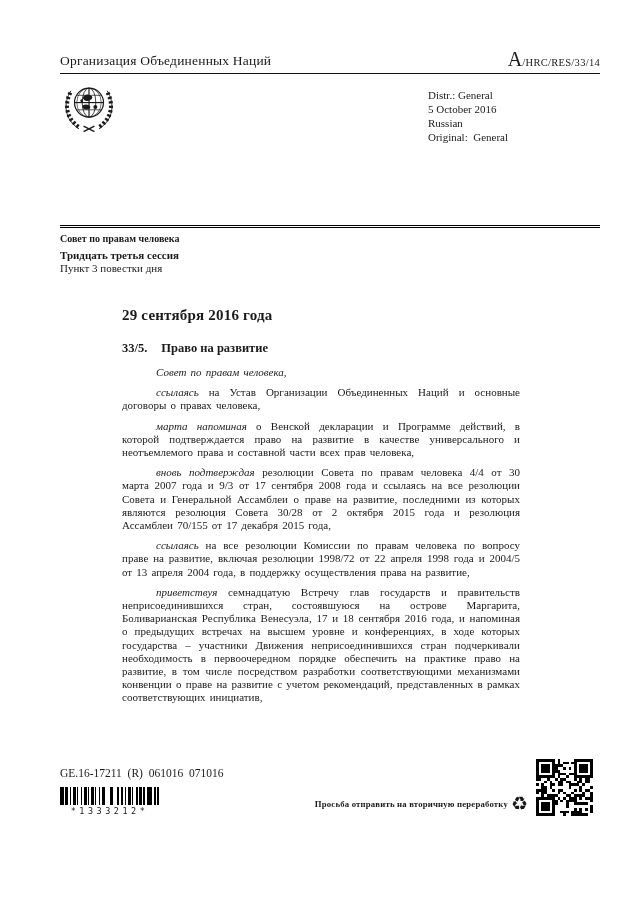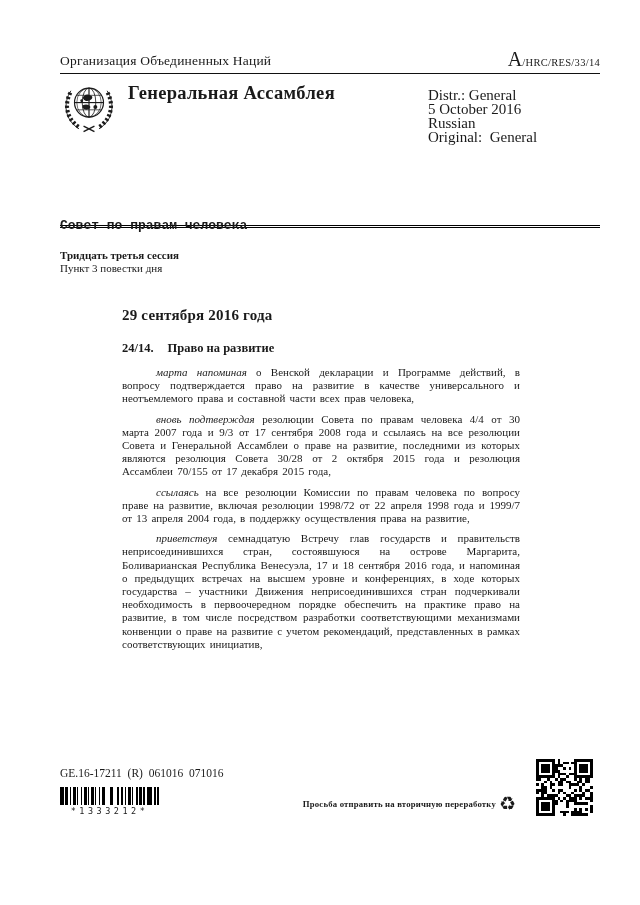--- a/index.html
+++ b/index.html
@@ -9,26 +9,26 @@
     overflow:hidden;
   }
   
   .org-name{position:absolute; left:60px; top:53px; font-size:13.5px; letter-spacing:.2px;}
   .doc-symbol{position:absolute; right:40px; top:48px; width:200px; text-align:right; white-space:nowrap;}
   .doc-symbol .big{font-size:20px;}
   .doc-symbol .small{font-size:10.5px; letter-spacing:.3px;}
   .rule-thin{position:absolute; left:60px; top:73px; width:540px; height:0; border-top:1.6px solid #111;}
   .emblem{position:absolute; left:60px; top:79px; width:58px; height:58px;}
   .assembly-title{position:absolute; left:128px; top:83px; font-size:18.5px; font-weight:bold; letter-spacing:.3px;}
-  .distr{position:absolute; left:428px; top:88px; font-size:15px; line-height:14px;}
+  .distr{position:absolute; left:428px; top:88px; font-size:11px; line-height:14px;}
   .distr div{white-space:pre;}
   .rule-thick{position:absolute; left:60px; top:225px; width:540px; height:1px;
               border-top:1.6px solid #000; border-bottom:1.1px solid #000;}
   
-  .council{position:absolute; left:60px; top:218px; font-size:13px; font-weight:bold;font-family:Liberation Mono, monospace;}
+  .council{position:absolute; left:60px; top:233px; font-size:10px; font-weight:bold;}
   .session-line{position:absolute; left:60px; top:249px; font-size:11px; font-weight:bold;}
   .agenda-line{position:absolute; left:60px; top:262px; font-size:11px;}
   
   .res-title{position:absolute; left:122px; top:287px; margin:0; font-size:15px; font-weight:bold; line-height:19px; letter-spacing:.2px;}
   .res-number{position:absolute; left:122px; top:341px; margin:0; font-size:12.5px; font-weight:bold;}
   .res-number .subject{margin-left:14px;}
   
   .body-text{position:absolute; left:122px; top:366px; width:398px;
              font-size:11px; line-height:13.2px; text-align:justify; word-spacing:1.4px;}
   .body-text p{margin:0 0 7px 0; text-indent:34px;}
@@ -38,21 +38,21 @@
   .barcode{position:absolute; left:60px; top:787px; width:95px; height:18px;
     background:repeating-linear-gradient(90deg,
       #000 0 1.5px,#fff 1.5px 3px,
       #000 3px 6px,#fff 6px 7.5px,
       #000 7.5px 8.5px,#fff 8.5px 11px,
       #000 11px 13.5px,#fff 13.5px 14.5px,
       #000 14.5px 15.5px,#fff 15.5px 18.5px);
     border-left:2px solid #000; border-right:2px solid #000;}
   .barcode-text{position:absolute; left:60px; top:806px; width:99px; text-align:center;
     font-family:"DejaVu Sans Mono","Liberation Mono",monospace; font-size:8.5px; letter-spacing:3.5px;}
-  .recycle-row{position:absolute; left:268px; top:794px; width:248px; display:flex; align-items:center; justify-content:flex-end;}
+  .recycle-row{position:absolute; left:280px; top:794px; width:248px; display:flex; align-items:center; justify-content:flex-end;}
   .recycle-text{font-size:8.7px; font-weight:bold; letter-spacing:.2px; white-space:nowrap;}
   .recycle-icon{font-size:19px; line-height:19px; margin-left:3px; font-family:"DejaVu Sans",sans-serif;}
   .qr{position:absolute; left:536px; top:759px; width:57px; height:57px;}
   .qr i{position:absolute; background:#000;}
 </style>
 </head>
 <body>
 
 <div class="page">
 
@@ -78,42 +78,43 @@
     </g>
     <g stroke="#1b1b1b" fill="none">
       <path d="M12 13 C3 27 5 45 21 55" stroke-width="1"></path>
       <path d="M11.5 15 C4.5 28 7 44 21 53" stroke-width="4.5" stroke-dasharray="2.6 2.4"></path>
       <path d="M52 13 C61 27 59 45 43 55" stroke-width="1"></path>
       <path d="M52.5 15 C59.5 28 57 44 43 53" stroke-width="4.5" stroke-dasharray="2.6 2.4"></path>
       <path d="M26 58 L38 52 M38 58 L26 52" stroke-width="1.6"></path>
     </g>
   </svg>
 
-  <div class="assembly-title">Генеральная Ассамблея</div>
   <div class="distr">
     <div>Distr.: General</div>
     <div>5 October 2016</div>
     <div>Russian</div>
     <div>Original:  General</div>
   </div>
 
   <div class="rule-thick"></div>
 
   <div class="council">Совет по правам человека</div>
   <div class="session-line">Тридцать третья сессия</div>
   <div class="agenda-line">Пункт 3 повестки дня</div>
 
   <h1 class="res-title"><br><span>29 сентября 2016 года</span></h1>
 
-  <h2 class="res-number"><span>24/14.</span><span class="subject">Право на развитие</span></h2>
+  <h2 class="res-number"><span>33/5.</span><span class="subject">Право на развитие</span></h2>
 
   <div class="body-text">
-    <p><em>марта напоминая</em><span> о Венской декларации и Программе действий, в вопросу подтверждается право на развитие в качестве универсального и неотъемлемого права и составной части всех прав человека,</span></p>
+    <p><em>Совет по правам человека,</em><span></span></p>
+    <p><em>ссылаясь</em><span> на Устав Организации Объединенных Наций и основные договоры о правах человека,</span></p>
+    <p><em>марта напоминая</em><span> о Венской декларации и Программе действий, в которой подтверждается право на развитие в качестве универсального и неотъемлемого права и составной части всех прав человека,</span></p>
     <p><em>вновь подтверждая</em><span> резолюции Совета по правам человека 4/4 от 30 марта 2007 года и 9/3 от 17 сентября 2008 года и ссылаясь на все резолюции Совета и Генеральной Ассамблеи о праве на развитие, последними из которых являются резолюция Совета 30/28 от 2 октября 2015 года и резолюция Ассамблеи 70/155 от 17 декабря 2015 года,</span></p>
-    <p><em>ссылаясь</em><span> на все резолюции Комиссии по правам человека по вопросу праве на развитие, включая резолюции 1998/72 от 22 апреля 1998 года и 1999/7 от 13 апреля 2004 года, в поддержку осуществления права на развитие,</span></p>
+    <p><em>ссылаясь</em><span> на все резолюции Комиссии по правам человека по вопросу праве на развитие, включая резолюции 1998/72 от 22 апреля 1998 года и 2004/5 от 13 апреля 2004 года, в поддержку осуществления права на развитие,</span></p>
     <p><em>приветствуя</em><span> семнадцатую Встречу глав государств и правительств неприсоединившихся стран, состоявшуюся на острове Маргарита, Боливарианская Республика Венесуэла, 17 и 18 сентября 2016 года, и напоминая о предыдущих встречах на высшем уровне и конференциях, в ходе которых государства – участники Движения неприсоединившихся стран подчеркивали необходимость в первоочередном порядке обеспечить на практике право на развитие, в том числе посредством разработки соответствующими механизмами конвенции о праве на развитие с учетом рекомендаций, представленных в рамках соответствующих инициатив,</span></p>
   </div>
 
   <div class="ge-code">GE.16-17211  (R)  061016  071016</div>
   <div class="barcode"></div>
   <div class="barcode-text">*1333212*</div>
   <div class="recycle-row">
     <span class="recycle-text">Просьба отправить на вторичную переработку</span>
     <span class="recycle-icon">♻</span>
   </div>

